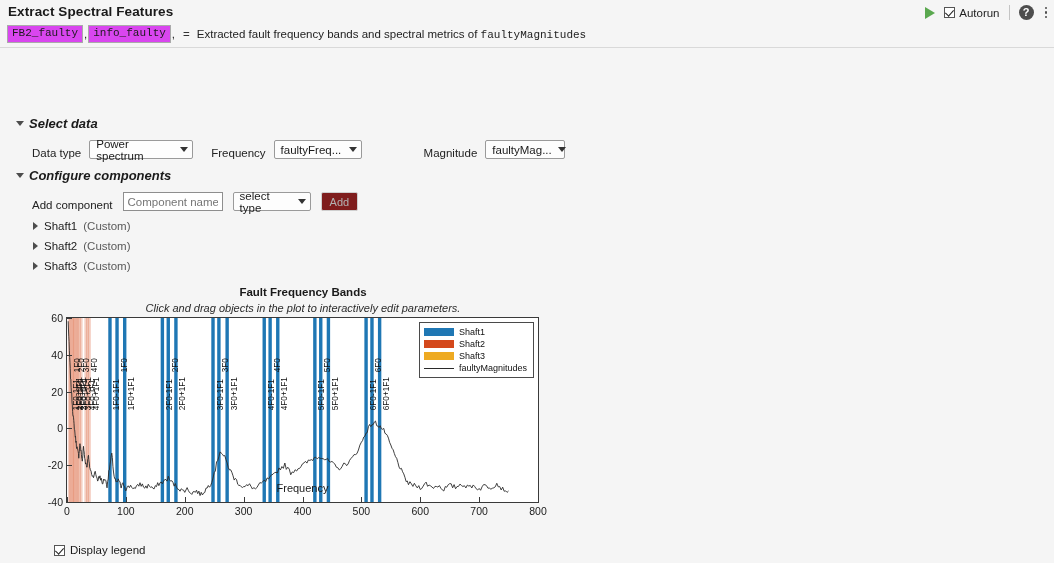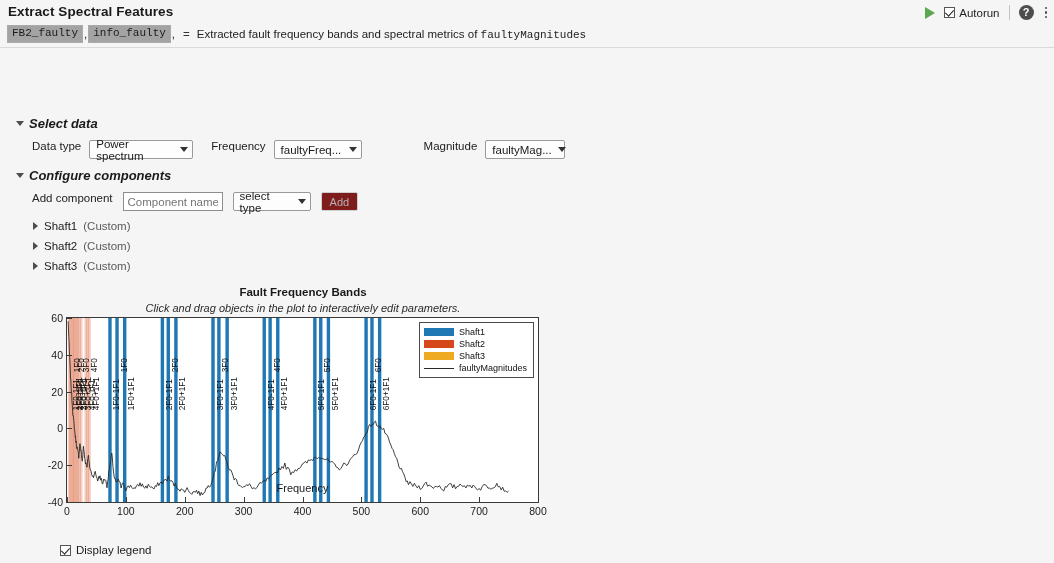--- a/index.html
+++ b/index.html
@@ -23,21 +23,21 @@
     position: absolute; left: 8px; top: 4px;
     font-size: 13.5px; font-weight: bold; color: #1a1a1a;
     letter-spacing: 0.1px;
   }
   .sig-row {
     position: absolute; left: 7px; top: 25px;
     display: flex; align-items: center; gap: 0px;
     font-size: 11.5px; color: #222;
   }
   .outvar {
-    border: 1px solid #aaa; background: #a3a3a3;
+    border: 1px solid #aaa; background: #d946ef;
     padding: 1px 4px 2px 4px;
     font-family: "Liberation Mono", monospace;
     font-size: 11px; color: #1a1a1a; line-height: 13px;
   }
   .comma { padding: 0 1px; font-size: 11.5px; color: #222; }
   .eq { padding: 0 7px; font-size: 11.5px; color: #333; }
   .desc { font-size: 11.5px; color: #222; }
   .desc .mono {
     font-family: "Liberation Mono", monospace; font-size: 11px;
   }
@@ -89,21 +89,21 @@
     border-right: 4.5px solid transparent;
     border-top: 5px solid #4d4d4d;
   }
   .tri-right {
     width: 0; height: 0;
     border-top: 4px solid transparent;
     border-bottom: 4px solid transparent;
     border-left: 5px solid #4d4d4d;
   }
 
-  .row { display: flex; align-items: flex-start; }
+  .row { display: flex; align-items: flex-end; }
   .fld-lbl { font-size: 11.5px; color: #222; }
 
   .dd {
     display: inline-flex; align-items: center; justify-content: space-between;
     border: 1px solid #9a9a9a; border-radius: 2px;
     background: #fdfdfd;
     height: 19px; padding: 0 4px 0 6px;
     font-size: 11.5px; color: #1a1a1a; cursor: pointer;
     gap: 6px;
   }
@@ -395,19 +395,19 @@
             <div class="leg-row">
               <span class="leg-line" style="border-top-color: rgb(42, 42, 42);"></span>
               <span class="leg-txt">faultyMagnitudes</span>
             </div>
           </div>
       </div>
 
       <div class="xlabel" style="left:66px;">Frequency</div>
     </div>
 
-    <div class="footer-cb" style="position:absolute; left:60px; top:496px;justify-content:center;">
+    <div class="footer-cb" style="position:absolute; left:54px; top:496px;justify-content:center;">
       <span class="cbx checked"></span>
       <span>Display legend</span>
     </div>
 
   </div>
 </div>
 
 </body></html>

